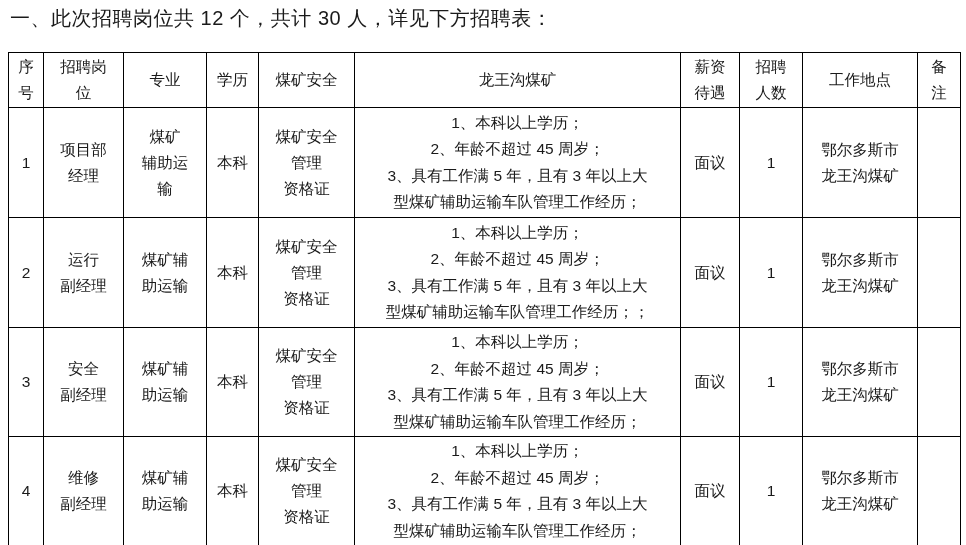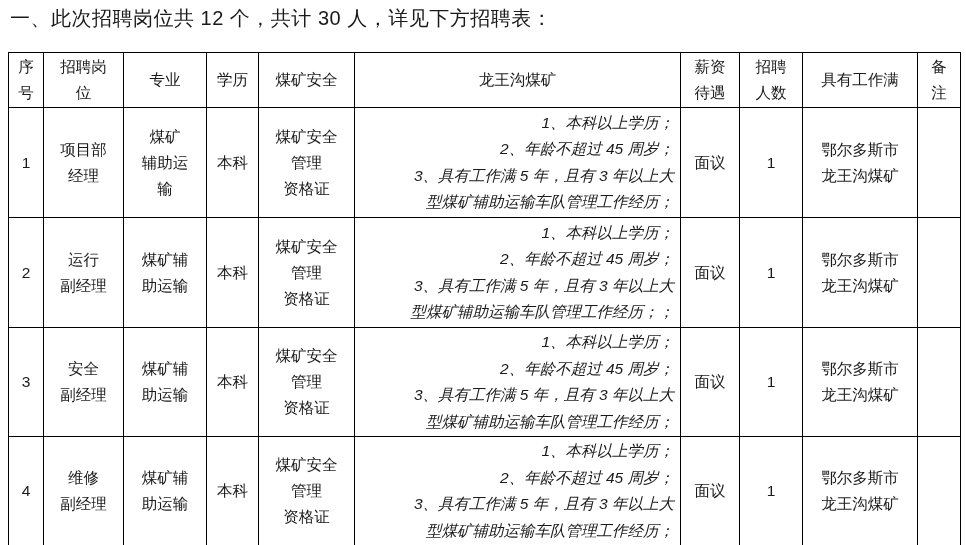--- a/index.html
+++ b/index.html
@@ -35,24 +35,23 @@
     padding: 1px 3px;
     overflow: hidden;
   }
   .recruit-table thead tr { height: 53px; }
   .recruit-table tbody tr:nth-child(1) { height: 110px; }
   .recruit-table tbody tr:nth-child(2) { height: 110px; }
   .recruit-table tbody tr:nth-child(3) { height: 107px; }
   .recruit-table tbody tr:nth-child(4) { height: 106px; }
   .recruit-table tbody tr:last-child td { border-bottom-width: 2px; }
   .recruit-table td.cell-conditions {
-    text-align: right;
+    text-align: center;
     padding: 1px 6px;
     line-height: 26.5px;
-    font-style: italic;
   }
 </style>
 </head>
 <body>
 
 <div class="doc-title">一、此次招聘岗位共 12 个，共计 30 人，详见下方招聘表：</div>
 
 <table class="recruit-table">
   <colgroup>
     <col style="width:35px">
@@ -73,21 +72,21 @@
       <th>招聘岗
 位</th>
       <th>专业</th>
       <th>学历</th>
       <th>煤矿安全</th>
       <th>龙王沟煤矿</th>
       <th>薪资
 待遇</th>
       <th>招聘
 人数</th>
-      <th>具有工作满</th>
+      <th>工作地点</th>
       <th>备
 注</th>
     </tr>
   </thead>
   <tbody>
     <tr>
       <td class="cell-no">1</td>
       <td class="cell-position">项目部
 经理</td>
       <td class="cell-major">煤矿

